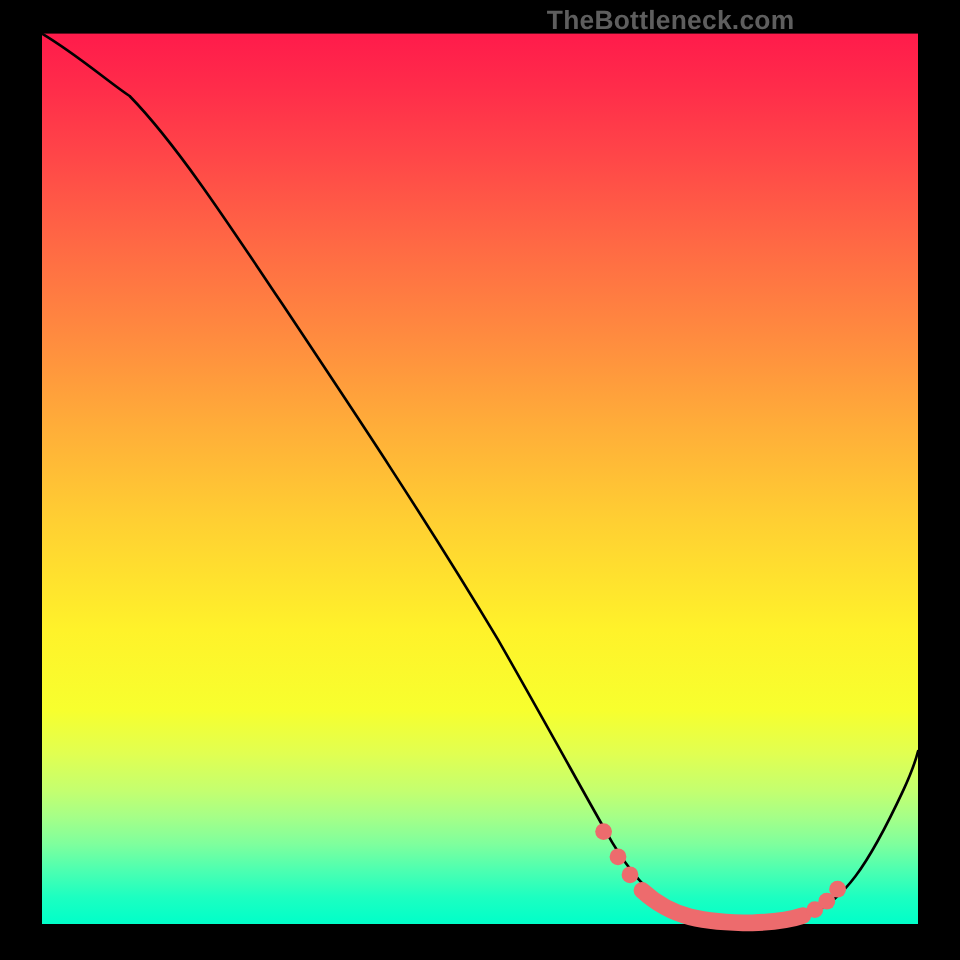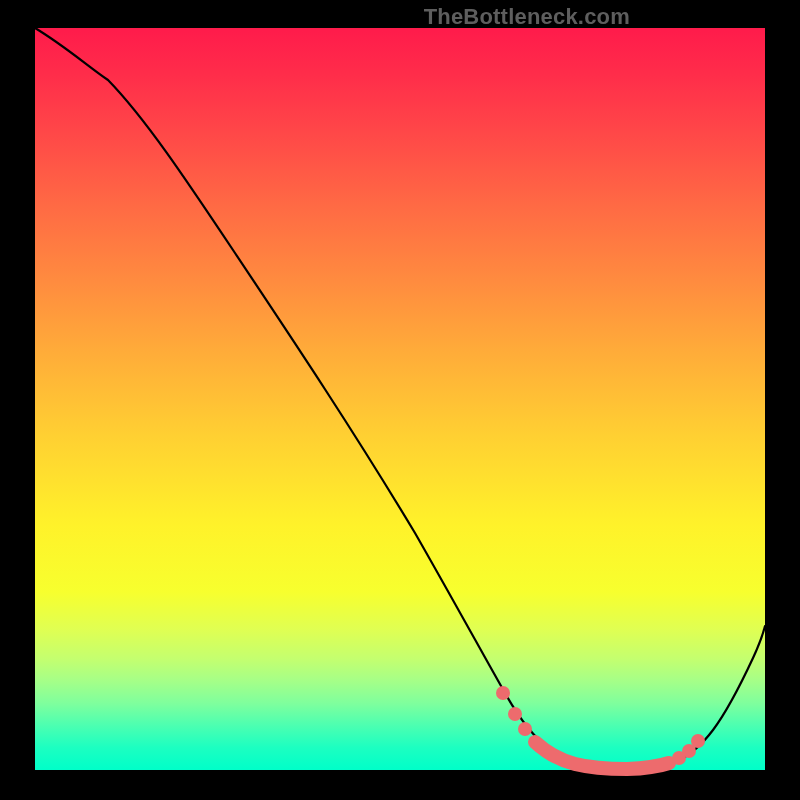--- a/index.html
+++ b/index.html
@@ -9,20 +9,21 @@
     height: 800px;
     background: #000;
     overflow: hidden;
     font-family: Arial, Helvetica, sans-serif;
   }
   .frame {
     position: relative;
     width: 640px;
     height: 800px;
     background: #000;
+    padding-left: 32px;
   }
   .watermark {
     position: absolute;
     top: 4px;
     right: 10px;
     color: #5e5e5e;
     font-size: 22px;
     font-weight: 600;
     letter-spacing: 0.2px;
     user-select: none;

